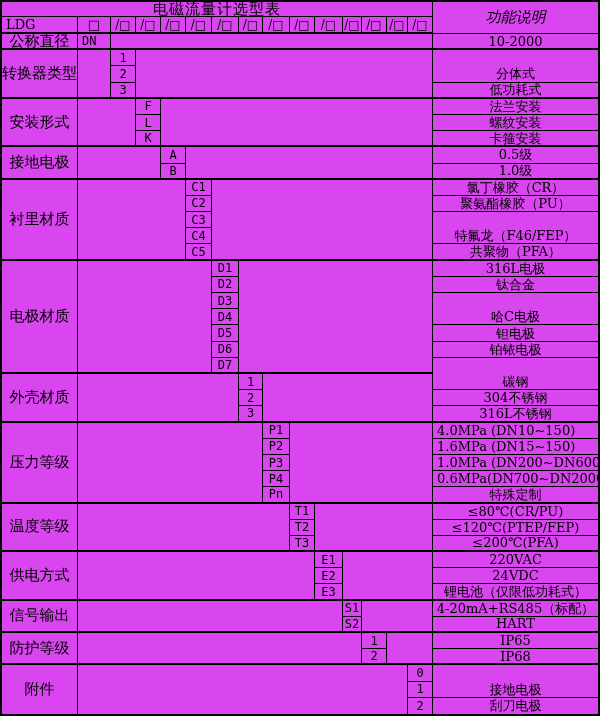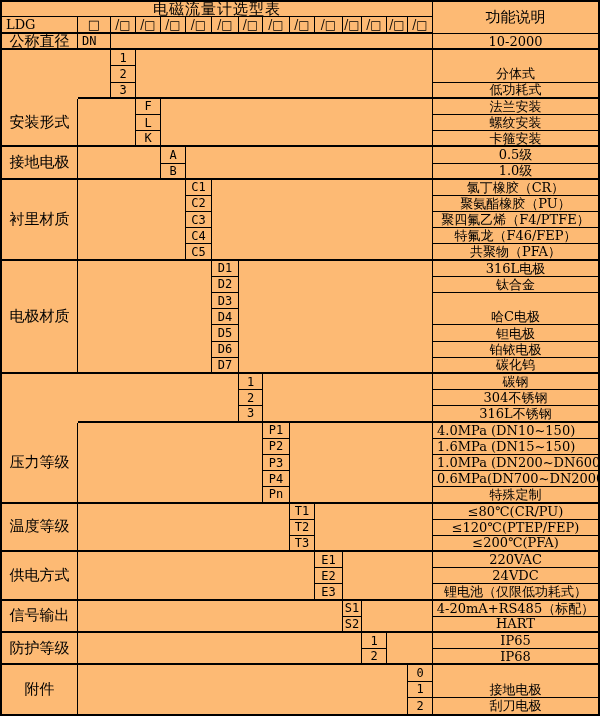--- a/index.html
+++ b/index.html
@@ -4,34 +4,34 @@
 <style>
   html,body{margin:0;padding:0;background:#fff;}
   .page{width:600px;height:716px;position:relative;background:#fff;
         font-family:"DejaVu Serif","Liberation Serif",serif;color:#000;}
   .tbl{
     position:absolute;left:0;top:0;width:600px;height:716px;
     box-sizing:border-box;border:2px solid #000;
     display:grid;
     grid-template-columns:76px 33px 25px 25px 25px 26px 27px 24px 27px 25px 28px 19px 25px 21px 25px 1fr;
     grid-template-rows:15px 17px repeat(42,1fr);
-    background:#fdba74;
+    background:#d946ef;
   }
   .cell{
     box-sizing:border-box;
     border-right:1px solid #000;border-bottom:1px solid #000;
     display:flex;align-items:center;justify-content:center;
     font-size:13px;line-height:1;overflow:hidden;white-space:nowrap;
   }
   .noright{border-right:none;}
   .bb2{border-bottom-width:2px;}
   .noend{border-bottom:none;}
   .alignleft{justify-content:flex-start;padding-left:4px;}
   .title{font-size:15px;letter-spacing:1px;}
-  .funchdr{font-size:15px;}
+  .funchdr{font-size:15px;font-style:italic;}
   .lab{font-size:15px;}
   .code{font-size:12px;font-family:"DejaVu Sans Mono","Liberation Mono",monospace;text-align:center;}
   .slot{font-size:12px;}
   .desc{font-size:13px;}
   .boxglyph{font-size:13px;}
 </style>
 </head>
 <body>
 
 <div class="page">
@@ -54,20 +54,21 @@
       <div class="cell slot bb2" style="grid-area: 2 / 10;">/□</div>
       <div class="cell slot bb2" style="grid-area: 2 / 11;">/□</div>
       <div class="cell slot bb2" style="grid-area: 2 / 12;">/□</div>
       <div class="cell slot bb2" style="grid-area: 2 / 13;">/□</div>
       <div class="cell slot bb2" style="grid-area: 2 / 14;">/□</div>
       <div class="cell slot bb2" style="grid-area: 2 / 15;">/□</div>
       <div class="cell lab bb2" style="grid-area: 3 / 1 / 4;">公称直径</div>
       <div class="cell code bb2 alignleft" style="grid-area: 3 / 2;">DN</div>
       <div class="cell  bb2" style="grid-area: 3 / 3 / 4 / 16;"></div>
       <div class="cell desc noright bb2" style="grid-area: 3 / 16;">10-2000</div>
+      <div class="cell lab bb2" style="grid-area: 4 / 1 / 7;">转换器类型</div>
       <div class="cell  bb2" style="grid-area: 4 / 2 / 7 / 3;"></div>
       <div class="cell code" style="grid-area: 4 / 3;">1</div>
       <div class="cell code" style="grid-area: 5 / 3;">2</div>
       <div class="cell code bb2" style="grid-area: 6 / 3;">3</div>
       <div class="cell  bb2" style="grid-area: 4 / 4 / 7 / 16;"></div>
       <div class="cell desc noright" style="grid-area: 5 / 16;">分体式</div>
       <div class="cell desc noright bb2" style="grid-area: 6 / 16;">低功耗式</div>
       <div class="cell lab bb2" style="grid-area: 7 / 1 / 10;">安装形式</div>
       <div class="cell  bb2" style="grid-area: 7 / 2 / 10 / 4;"></div>
       <div class="cell code" style="grid-area: 7 / 4;">F</div>
@@ -87,39 +88,38 @@
       <div class="cell lab bb2" style="grid-area: 12 / 1 / 17;">衬里材质</div>
       <div class="cell  bb2" style="grid-area: 12 / 2 / 17 / 6;"></div>
       <div class="cell code" style="grid-area: 12 / 6;">C1</div>
       <div class="cell code" style="grid-area: 13 / 6;">C2</div>
       <div class="cell code" style="grid-area: 14 / 6;">C3</div>
       <div class="cell code" style="grid-area: 15 / 6;">C4</div>
       <div class="cell code bb2" style="grid-area: 16 / 6;">C5</div>
       <div class="cell  bb2" style="grid-area: 12 / 7 / 17 / 16;"></div>
       <div class="cell desc noright" style="grid-area: 12 / 16;">氯丁橡胶（CR）</div>
       <div class="cell desc noright" style="grid-area: 13 / 16;">聚氨酯橡胶（PU）</div>
-      <div class="cell desc noright" style="grid-area: 14 / 16;">聚四氟乙烯（F4/PTFE）</div>
       <div class="cell desc noright" style="grid-area: 15 / 16;">特氟龙（F46/FEP）</div>
       <div class="cell desc noright bb2" style="grid-area: 16 / 16;">共聚物（PFA）</div>
       <div class="cell lab bb2" style="grid-area: 17 / 1 / 24;">电极材质</div>
       <div class="cell  bb2" style="grid-area: 17 / 2 / 24 / 7;"></div>
       <div class="cell code" style="grid-area: 17 / 7;">D1</div>
       <div class="cell code" style="grid-area: 18 / 7;">D2</div>
       <div class="cell code" style="grid-area: 19 / 7;">D3</div>
       <div class="cell code" style="grid-area: 20 / 7;">D4</div>
       <div class="cell code" style="grid-area: 21 / 7;">D5</div>
       <div class="cell code" style="grid-area: 22 / 7;">D6</div>
       <div class="cell code bb2" style="grid-area: 23 / 7;">D7</div>
       <div class="cell  bb2" style="grid-area: 17 / 8 / 24 / 16;"></div>
       <div class="cell desc noright" style="grid-area: 17 / 16;">316L电极</div>
       <div class="cell desc noright" style="grid-area: 18 / 16;">钛合金</div>
       <div class="cell desc noright" style="grid-area: 20 / 16;">哈C电极</div>
       <div class="cell desc noright" style="grid-area: 21 / 16;">钽电极</div>
       <div class="cell desc noright" style="grid-area: 22 / 16;">铂铱电极</div>
-      <div class="cell desc noright bb2" style="grid-area: 23 / 16;">碳化钨</div>
+      <div class="cell lab bb2" style="grid-area: 24 / 1 / 27;">外壳材质</div>
       <div class="cell  bb2" style="grid-area: 24 / 2 / 27 / 8;"></div>
       <div class="cell code" style="grid-area: 24 / 8;">1</div>
       <div class="cell code" style="grid-area: 25 / 8;">2</div>
       <div class="cell code bb2" style="grid-area: 26 / 8;">3</div>
       <div class="cell  bb2" style="grid-area: 24 / 9 / 27 / 16;"></div>
       <div class="cell desc noright" style="grid-area: 24 / 16;">碳钢</div>
       <div class="cell desc noright" style="grid-area: 25 / 16;">304不锈钢</div>
       <div class="cell desc noright bb2" style="grid-area: 26 / 16;">316L不锈钢</div>
       <div class="cell lab bb2" style="grid-area: 27 / 1 / 32;">压力等级</div>
       <div class="cell  bb2" style="grid-area: 27 / 2 / 32 / 9;"></div>

